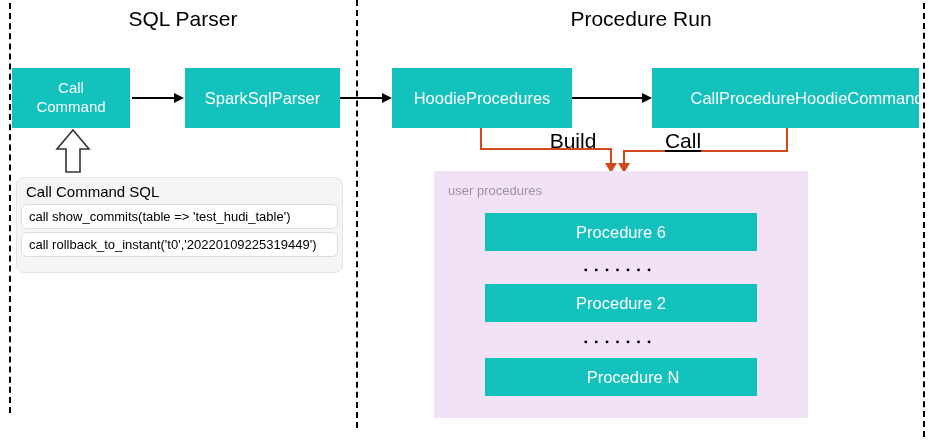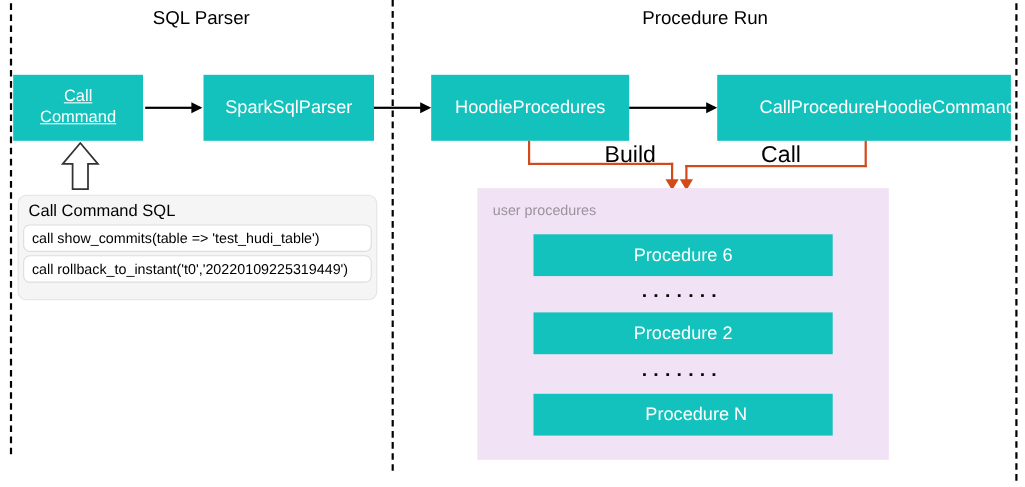--- a/index.html
+++ b/index.html
@@ -1,21 +1,21 @@
 <!DOCTYPE html>
 <html><head>
 <meta charset="utf-8">
 <style>
   * { margin:0; padding:0; box-sizing:border-box; }
   body { background:#fff; font-family:"Liberation Sans", sans-serif; }
   .canvas { position:relative; width:932px; height:443px; background:#fff; overflow:hidden; }
 
   .vdash { position:absolute; width:0; border-left:2px dashed #000; }
 
-  .section-title { position:absolute; font-size:17px; color:#000; text-align:center; }
+  .section-title { position:absolute; font-size:21px; color:#000; text-align:center; }
 
   .node {
     position:absolute; background:#13C2BD; color:#fff;
     display:flex; align-items:center; justify-content:center;
     text-align:center; font-size:16.5px; line-height:1.25;
   }
 
   .harrow { position:absolute; height:2px; background:#000; }
   .harrow::after {
     content:""; position:absolute; right:-2px; top:-4px;
@@ -62,21 +62,21 @@
 
 <div class="canvas">
 
   <div class="vdash" style="left:9px; top:3px; height:410px;"></div>
   <div class="vdash" style="left:356px; top:0px; height:428px;"></div>
   <div class="vdash" style="left:923px; top:3px; height:434px;"></div>
 
   <div class="section-title" style="left:63px; top:7px; width:240px;">SQL Parser</div>
   <div class="section-title" style="left:521px; top:7px; width:240px;">Procedure Run</div>
 
-  <div class="node" style="left:12px; top:68px; width:118px; height:60px; font-size:15px; padding:0 14px;text-decoration:underline;">Call Command</div>
+  <div class="node" style="left:12px; top:68px; width:118px; height:60px; font-size:15px; padding:0 14px;">Call Command</div>
   <div class="node" style="left:185px; top:68px; width:155px; height:60px;">SparkSqlParser</div>
   <div class="node" style="left:392px; top:68px; width:180px; height:60px;">HoodieProcedures</div>
   <div class="node" style="left:652px; top:68px; width:267px; height:60px;padding-left:43px;">CallProcedureHoodieCommand</div>
 
   <div class="harrow" style="left:132px; top:97px; width:50px;"></div>
   <div class="harrow" style="left:340px; top:97px; width:50px;"></div>
   <div class="harrow" style="left:572px; top:97px; width:78px;"></div>
 
   <svg style="position:absolute; left:55px; top:128px;" width="36" height="46" viewBox="0 0 36 46">
     <polygon points="18,2 34,21 25,21 25,44 11,44 11,21 2,21" fill="#ffffff" stroke="#333333" stroke-width="1.6" stroke-linejoin="miter"></polygon>
@@ -91,21 +91,21 @@
   <div class="oline" style="left:480px; top:128px; width:2px; height:22px;"></div>
   <div class="oline" style="left:480px; top:148px; width:132px; height:2px;"></div>
   <div class="oline" style="left:610px; top:148px; width:2px; height:17px;"></div>
   <div class="oarrowhead" style="left:605px; top:163px;"></div>
   <div class="edge-label" style="left:543px; top:129px; width:60px;">Build</div>
 
   <div class="oline" style="left:786px; top:128px; width:2px; height:24px;"></div>
   <div class="oline" style="left:623px; top:150px; width:165px; height:2px;"></div>
   <div class="oline" style="left:623px; top:150px; width:2px; height:15px;"></div>
   <div class="oarrowhead" style="left:618px; top:163px;"></div>
-  <div class="edge-label" style="left:685px; top:129px; width:50px;">Call</div>
+  <div class="edge-label" style="left:658px; top:129px; width:50px;text-decoration:underline;">Call</div>
 
   <div class="proc-panel">
     <div class="proc-panel-label">user procedures</div>
     <div class="proc-node" style="top:42px;">Procedure 6</div>
     <div class="dots" style="top:93px;">▪▪▪▪▪▪▪</div>
     <div class="proc-node" style="top:113px;">Procedure 2</div>
     <div class="dots" style="top:165px;">▪▪▪▪▪▪▪</div>
     <div class="proc-node" style="top:187px;padding-left:24px;">Procedure N</div>
   </div>
 

